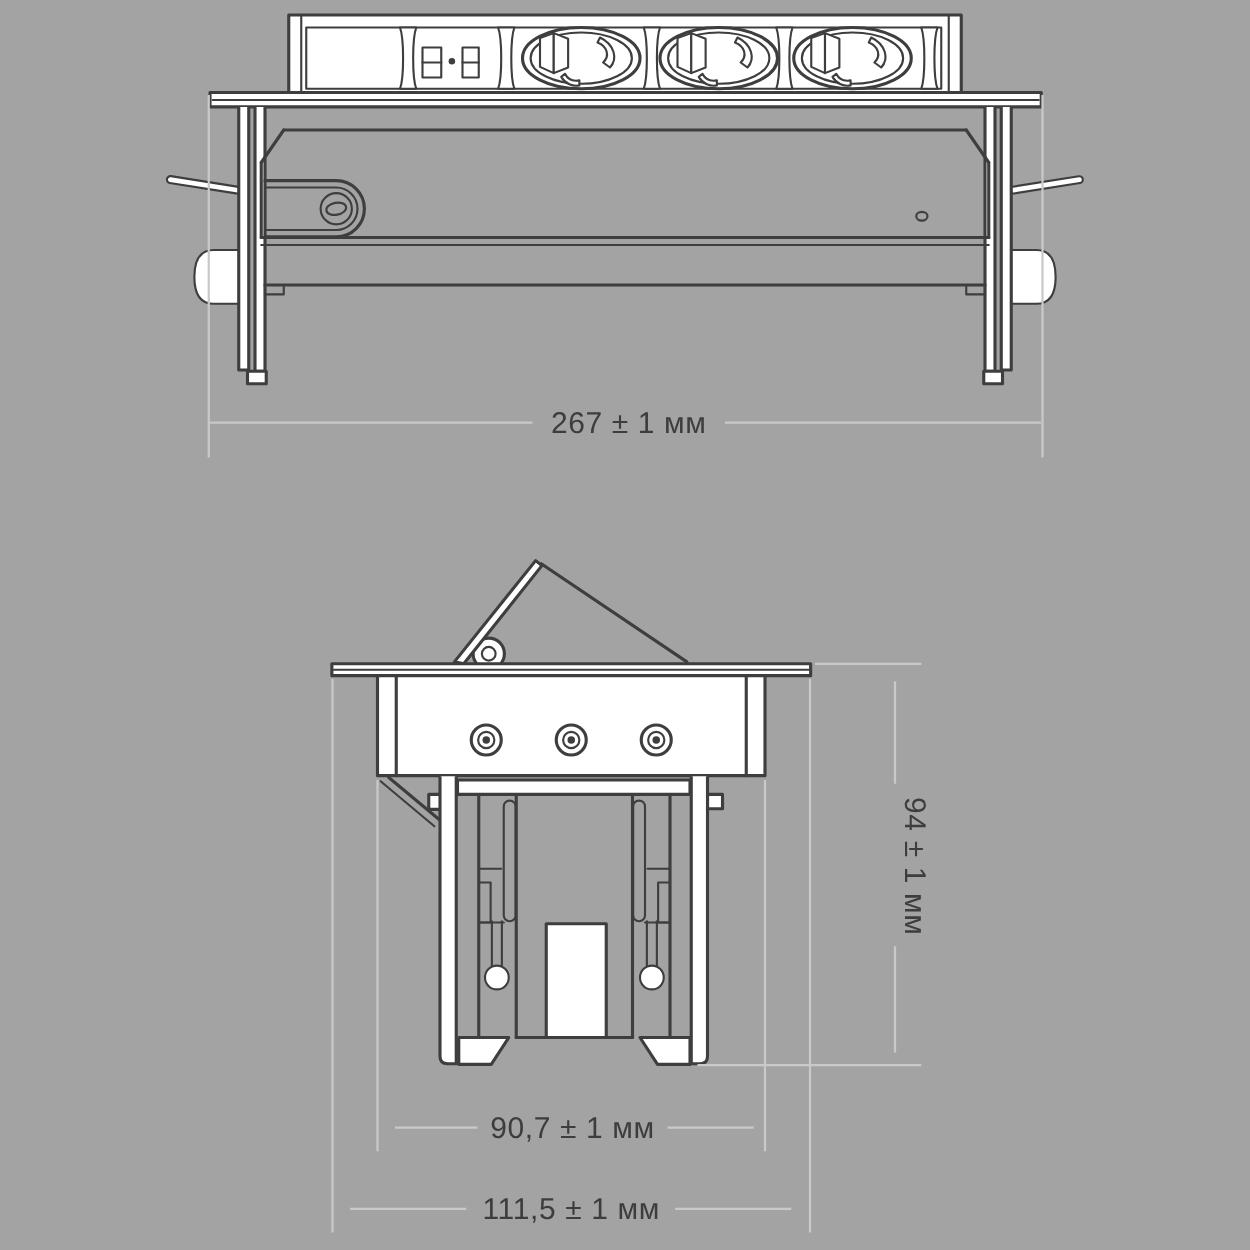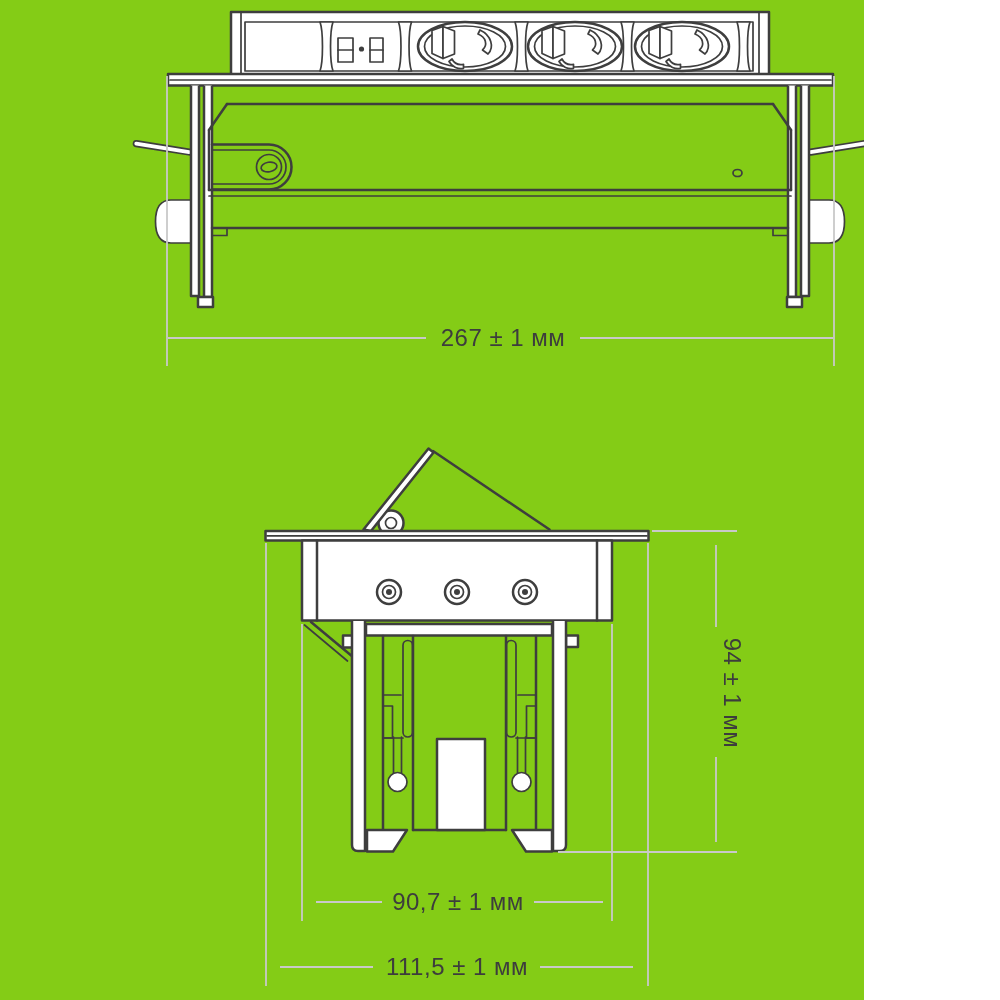--- a/index.html
+++ b/index.html
@@ -1,16 +1,16 @@
 <!DOCTYPE html>
 <html><head>
 <meta charset="utf-8">
 <style>
   html,body{margin:0;padding:0;background:#ffffff;}
-  .stage{position:relative;width:864px;height:1000px;background:#84cc16;overflow:hidden;}
+  .stage{position:relative;width:1000px;height:1000px;background:#a3a3a3;overflow:hidden;}
   svg{display:block;}
   
   .o  {stroke:#3e3e3e;stroke-width:2.5;fill:none;stroke-linejoin:round;stroke-linecap:round;}
   .of {stroke:#3e3e3e;stroke-width:2.5;fill:#ffffff;stroke-linejoin:round;}
   .f  {stroke:#3e3e3e;stroke-width:1.7;fill:none;stroke-linejoin:round;stroke-linecap:round;}
   .ff {stroke:#3e3e3e;stroke-width:1.7;fill:#ffffff;stroke-linejoin:round;}
   .dotfill{fill:#3e3e3e;stroke:none;}
   .g  {stroke:#c9c9c9;stroke-width:1.8;fill:none;stroke-linecap:butt;}
   text.dim-label{font-family:"Liberation Sans",sans-serif;font-size:24px;fill:#3d3d3d;letter-spacing:0.5px;}
 </style>

